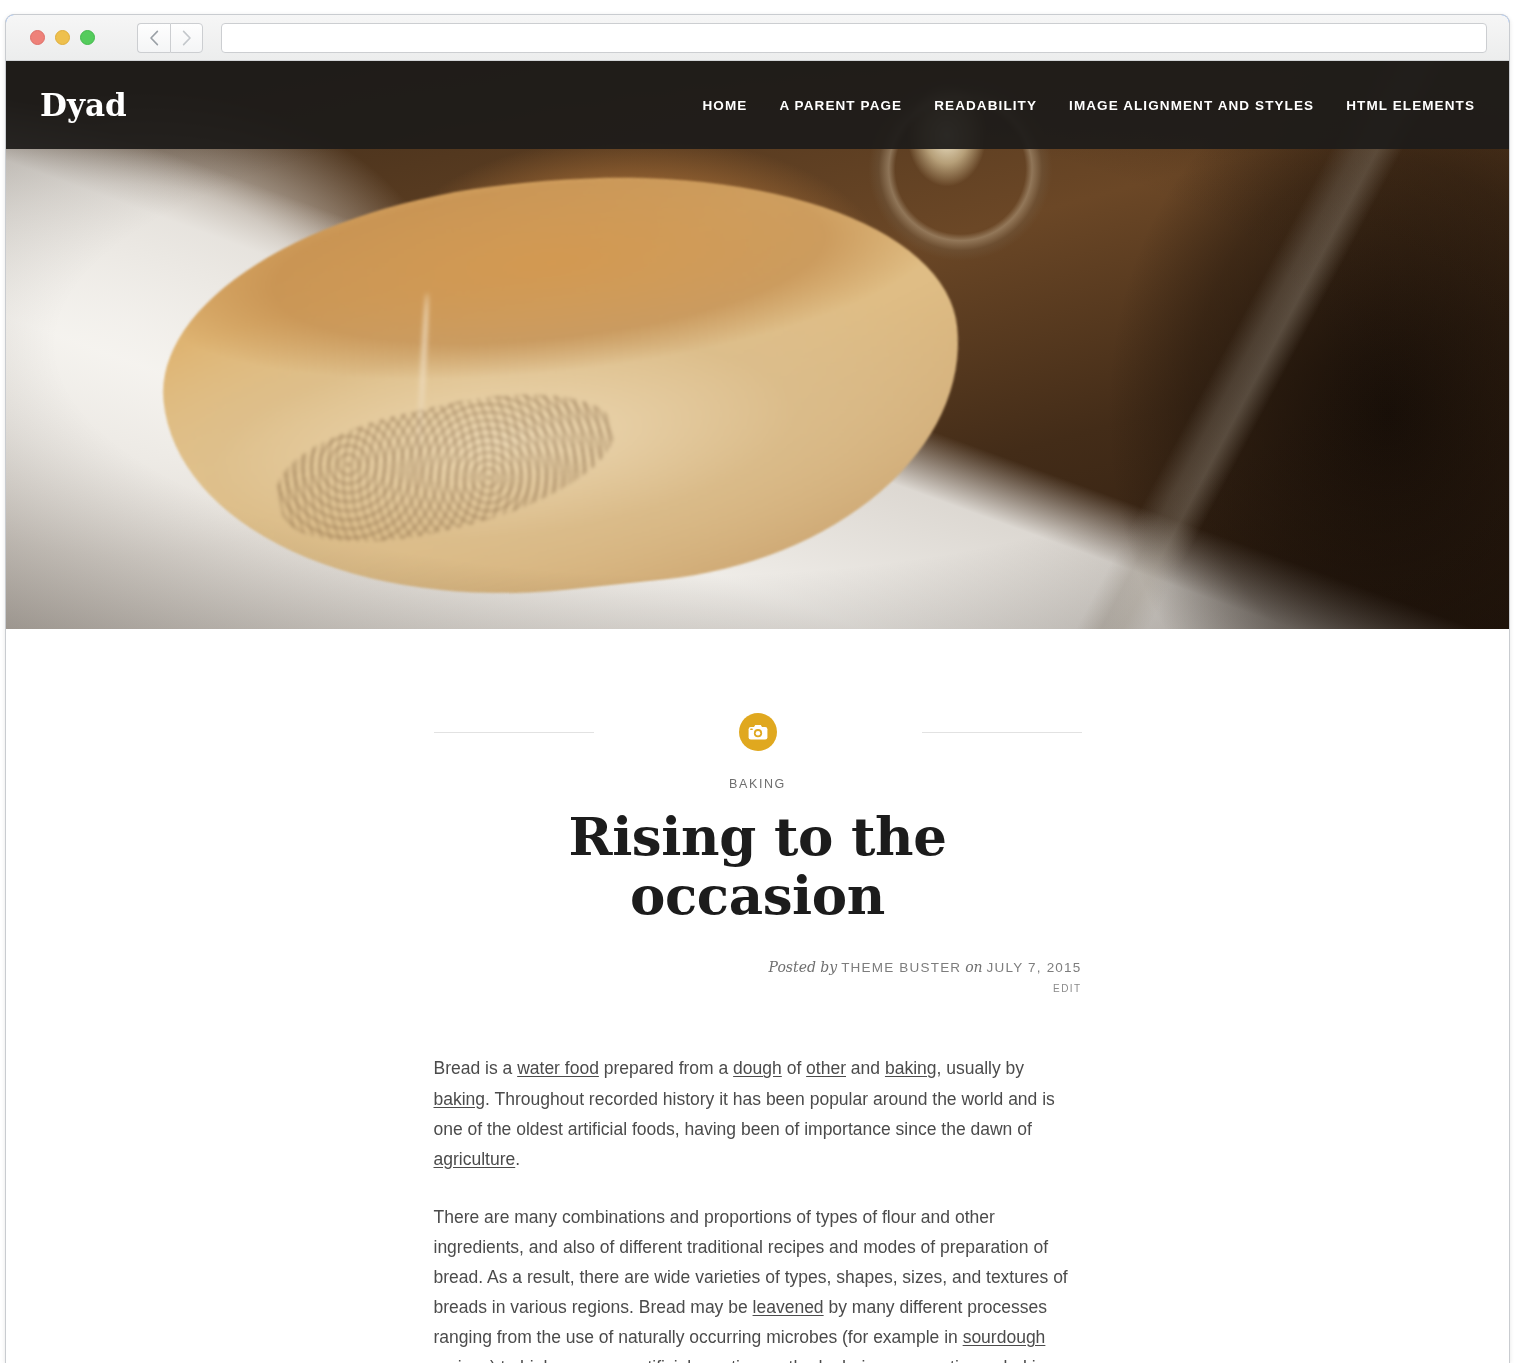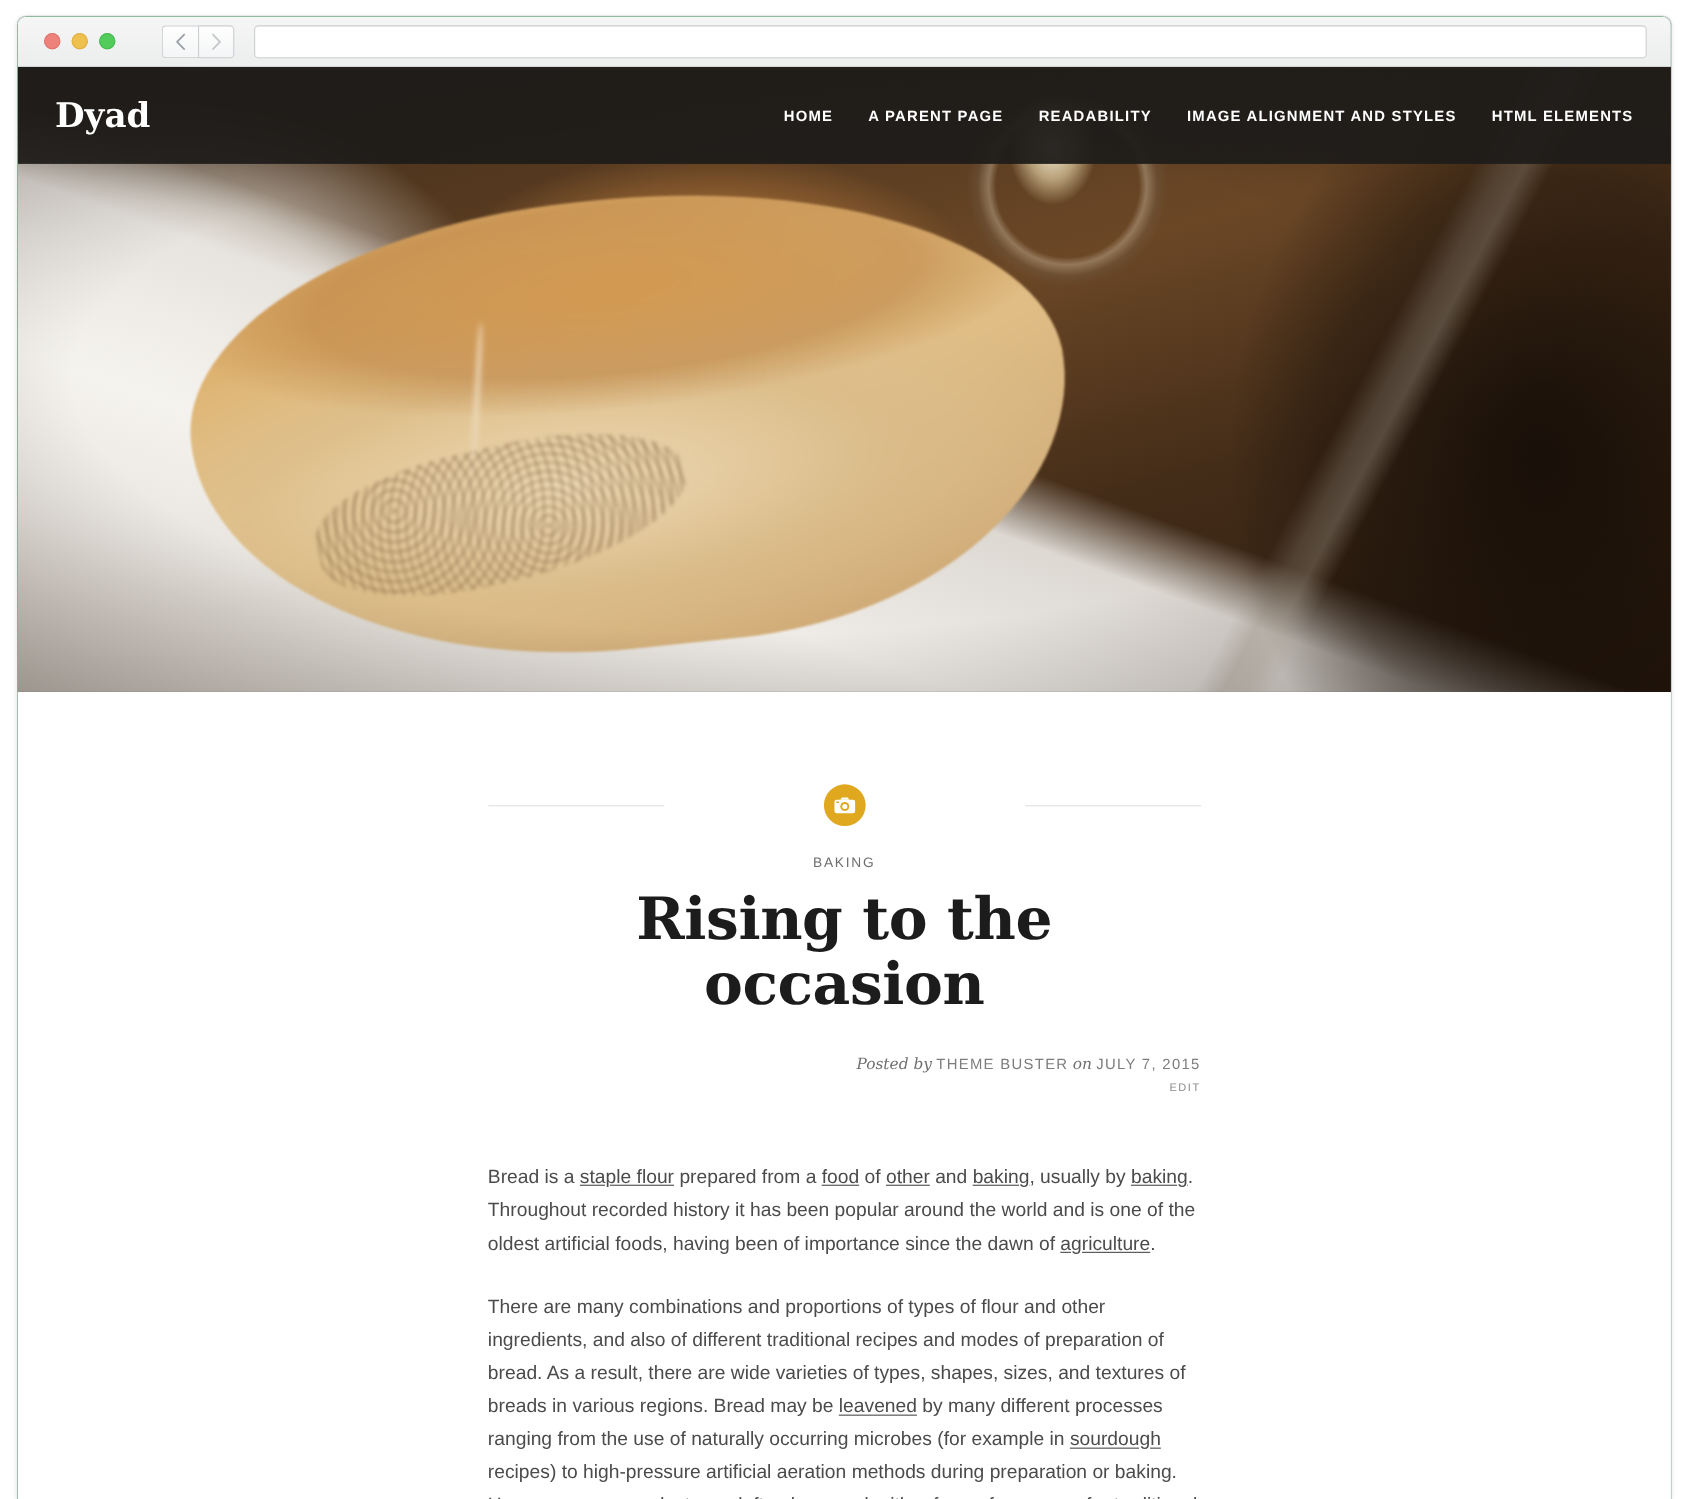--- a/index.html
+++ b/index.html
@@ -8,25 +8,25 @@
     width: 1535px;
     height: 1363px;
     overflow: hidden;
     background: #ffffff;
     font-family: "Liberation Sans", sans-serif;
   }
 
   
   .browser-window {
     position: absolute;
-    left: 15px;
+    left: 5px;
     top: 14px;
     width: 1505px;
     height: 1349px;
-    background: #15803d;
+    background: #3b82f6;
     border: 1px solid #c9ccd0;
     border-bottom: none;
     border-radius: 9px 9px 0 0;
     overflow: hidden;
     box-shadow: 0 1px 4px rgba(0,0,0,0.10);
   }
 
   .titlebar {
     position: relative;
     height: 46px;
@@ -387,19 +387,19 @@
         <div class="entry-meta">
           <span class="meta-it">Posted by</span>
           <span class="meta-caps">THEME BUSTER</span>
           <span class="meta-it">on</span>
           <span class="meta-caps">JULY 7, 2015</span>
           <a class="entry-edit">EDIT</a>
         </div>
       </header>
 
       <div class="entry-body">
-        <p>Bread is a <a>staple flour</a> prepared from a <a>food</a> of <a>other</a> and <a>baking</a>, usually by <a>baking</a>. Throughout recorded history it has been popular around the world and is one of the oldest artificial foods, having been of importance since the dawn of <a>agriculture</a>.</p>
+        <p>Bread is a <a>water food</a> prepared from a <a>dough</a> of <a>other</a> and <a>baking</a>, usually by <a>baking</a>. Throughout recorded history it has been popular around the world and is one of the oldest artificial foods, having been of importance since the dawn of <a>agriculture</a>.</p>
         <p>There are many combinations and proportions of types of flour and other ingredients, and also of different traditional recipes and modes of preparation of bread. As a result, there are wide varieties of types, shapes, sizes, and textures of breads in various regions. Bread may be <a>leavened</a> by many different processes ranging from the use of naturally occurring microbes (for example in <a>sourdough</a> recipes) to high-pressure artificial aeration methods during preparation or baking. However, some products are left unleavened, either for preference, or for traditional or religious reasons. Many non-cereal ingredients may be included, ranging from fruits and nuts to various fats. Commercial bread in particular, commonly contains additives, some of them non-nutritional, to improve flavor, texture, and shelf life, among a range of other factors.</p>
       </div>
     </div>
 
   </div>
 </div>
 
 </body></html>

